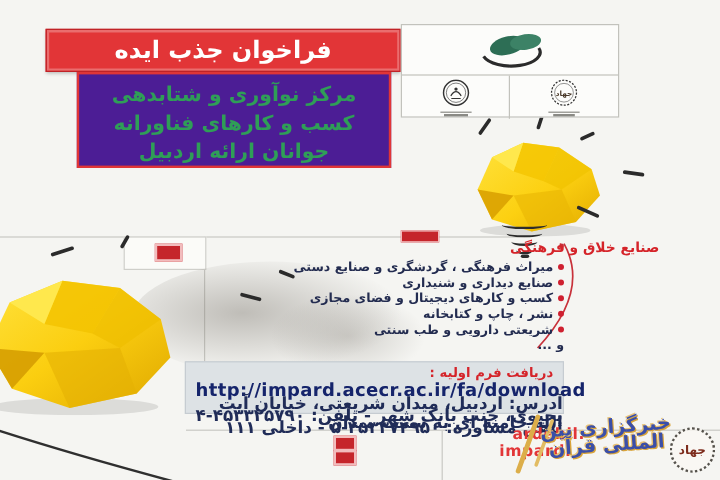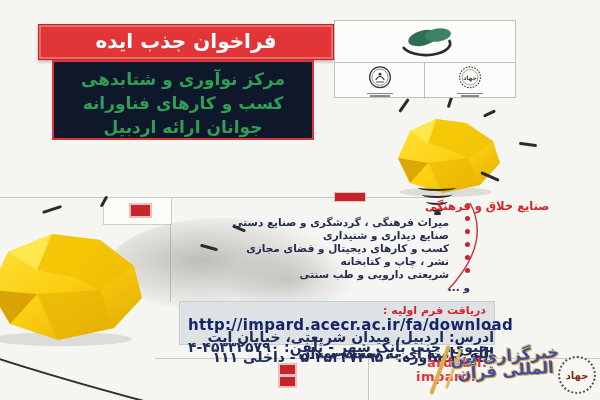--- a/index.html
+++ b/index.html
@@ -6,32 +6,32 @@
   body{background:#ffffff;font-family:"DejaVu Sans",sans-serif;}
   .poster{position:relative;width:600px;height:400px;background:#f5f5f2;overflow:hidden;font-family:"DejaVu Sans",sans-serif;}
   .abs{position:absolute;}
   .gridline{position:absolute;background:#c9c9c4;}
   .redrect{position:absolute;background:#c5252b;border:2px solid #f2bcbd;}
   
   .banner{position:absolute;left:38px;top:24px;width:294px;height:34px;background:#e23537;border:1px solid #c02227;
     box-shadow:inset 0 0 0 2px rgba(255,255,255,.28),0 2px 3px rgba(0,0,0,.25);
     color:#fff;font-weight:bold;font-size:20px;line-height:32px;text-align:center;direction:rtl;}
   
-  .orgbox{position:absolute;left:52px;top:60px;width:262px;height:80px;background:#0f172a;border:2px solid #e03537;
+  .orgbox{position:absolute;left:64px;top:60px;width:262px;height:80px;background:#4c1d95;border:2px solid #e03537;
     direction:rtl;text-align:center;color:#2f9e57;font-weight:bold;font-size:17px;line-height:24px;padding-top:5px;box-sizing:border-box;}
   
   .introbox{position:absolute;left:44px;top:147px;width:246px;height:56px;background:#e7e7e4;border:1px solid #d6d6d2;
     direction:rtl;text-align:center;color:#2e2e46;font-size:9px;line-height:15px;padding-top:5px;box-sizing:border-box;}
   
   .sechdr{position:absolute;left:425px;top:199px;width:130px;direction:rtl;text-align:left;color:#d5242a;font-weight:bold;font-size:11.5px;}
   .ideas{position:absolute;left:195px;top:216px;width:275px;direction:rtl;color:#232c50;font-size:10.5px;font-weight:bold;}
-  .ideas .row{display:flex;gap:16px;height:13px;}
+  .ideas .row{display:flex;align-items:center;gap:4px;height:13px;}
   .ideas .dot{width:5px;height:5px;border-radius:50%;background:#cf2030;flex:0 0 auto;}
   
-  .infobox{position:absolute;left:179px;top:301px;width:316px;height:44px;background:#dde2e5;border:1px solid #c6ccd1;box-sizing:border-box;}
+  .infobox{position:absolute;left:154px;top:301px;width:316px;height:44px;background:#dde2e5;border:1px solid #c6ccd1;box-sizing:border-box;}
   .infobox .hdr{position:absolute;right:8px;top:2px;direction:rtl;color:#d5242a;font-weight:bold;font-size:11px;}
   .infobox .url{position:absolute;left:8px;top:14px;direction:ltr;color:#15246b;font-weight:bold;font-size:15px;letter-spacing:.3px;}
   .infobox .ln{position:absolute;left:0;width:100%;direction:rtl;color:#202c58;font-weight:bold;font-size:14px;}
   
   .flink{position:absolute;direction:ltr;color:#e23537;font-weight:bold;font-size:13px;letter-spacing:.5px;}
   
   .wmark{position:absolute;left:425px;top:348px;width:160px;transform:rotate(-4deg);direction:rtl;text-align:center;
     color:#3b4fa8;font-weight:bold;font-size:16px;line-height:15px;
     text-shadow:1px 1px 0 #d9a43a,-1px -1px 0 #e8c276;}
   .goldslash{position:absolute;background:#dcae4a;border-radius:2px;}

